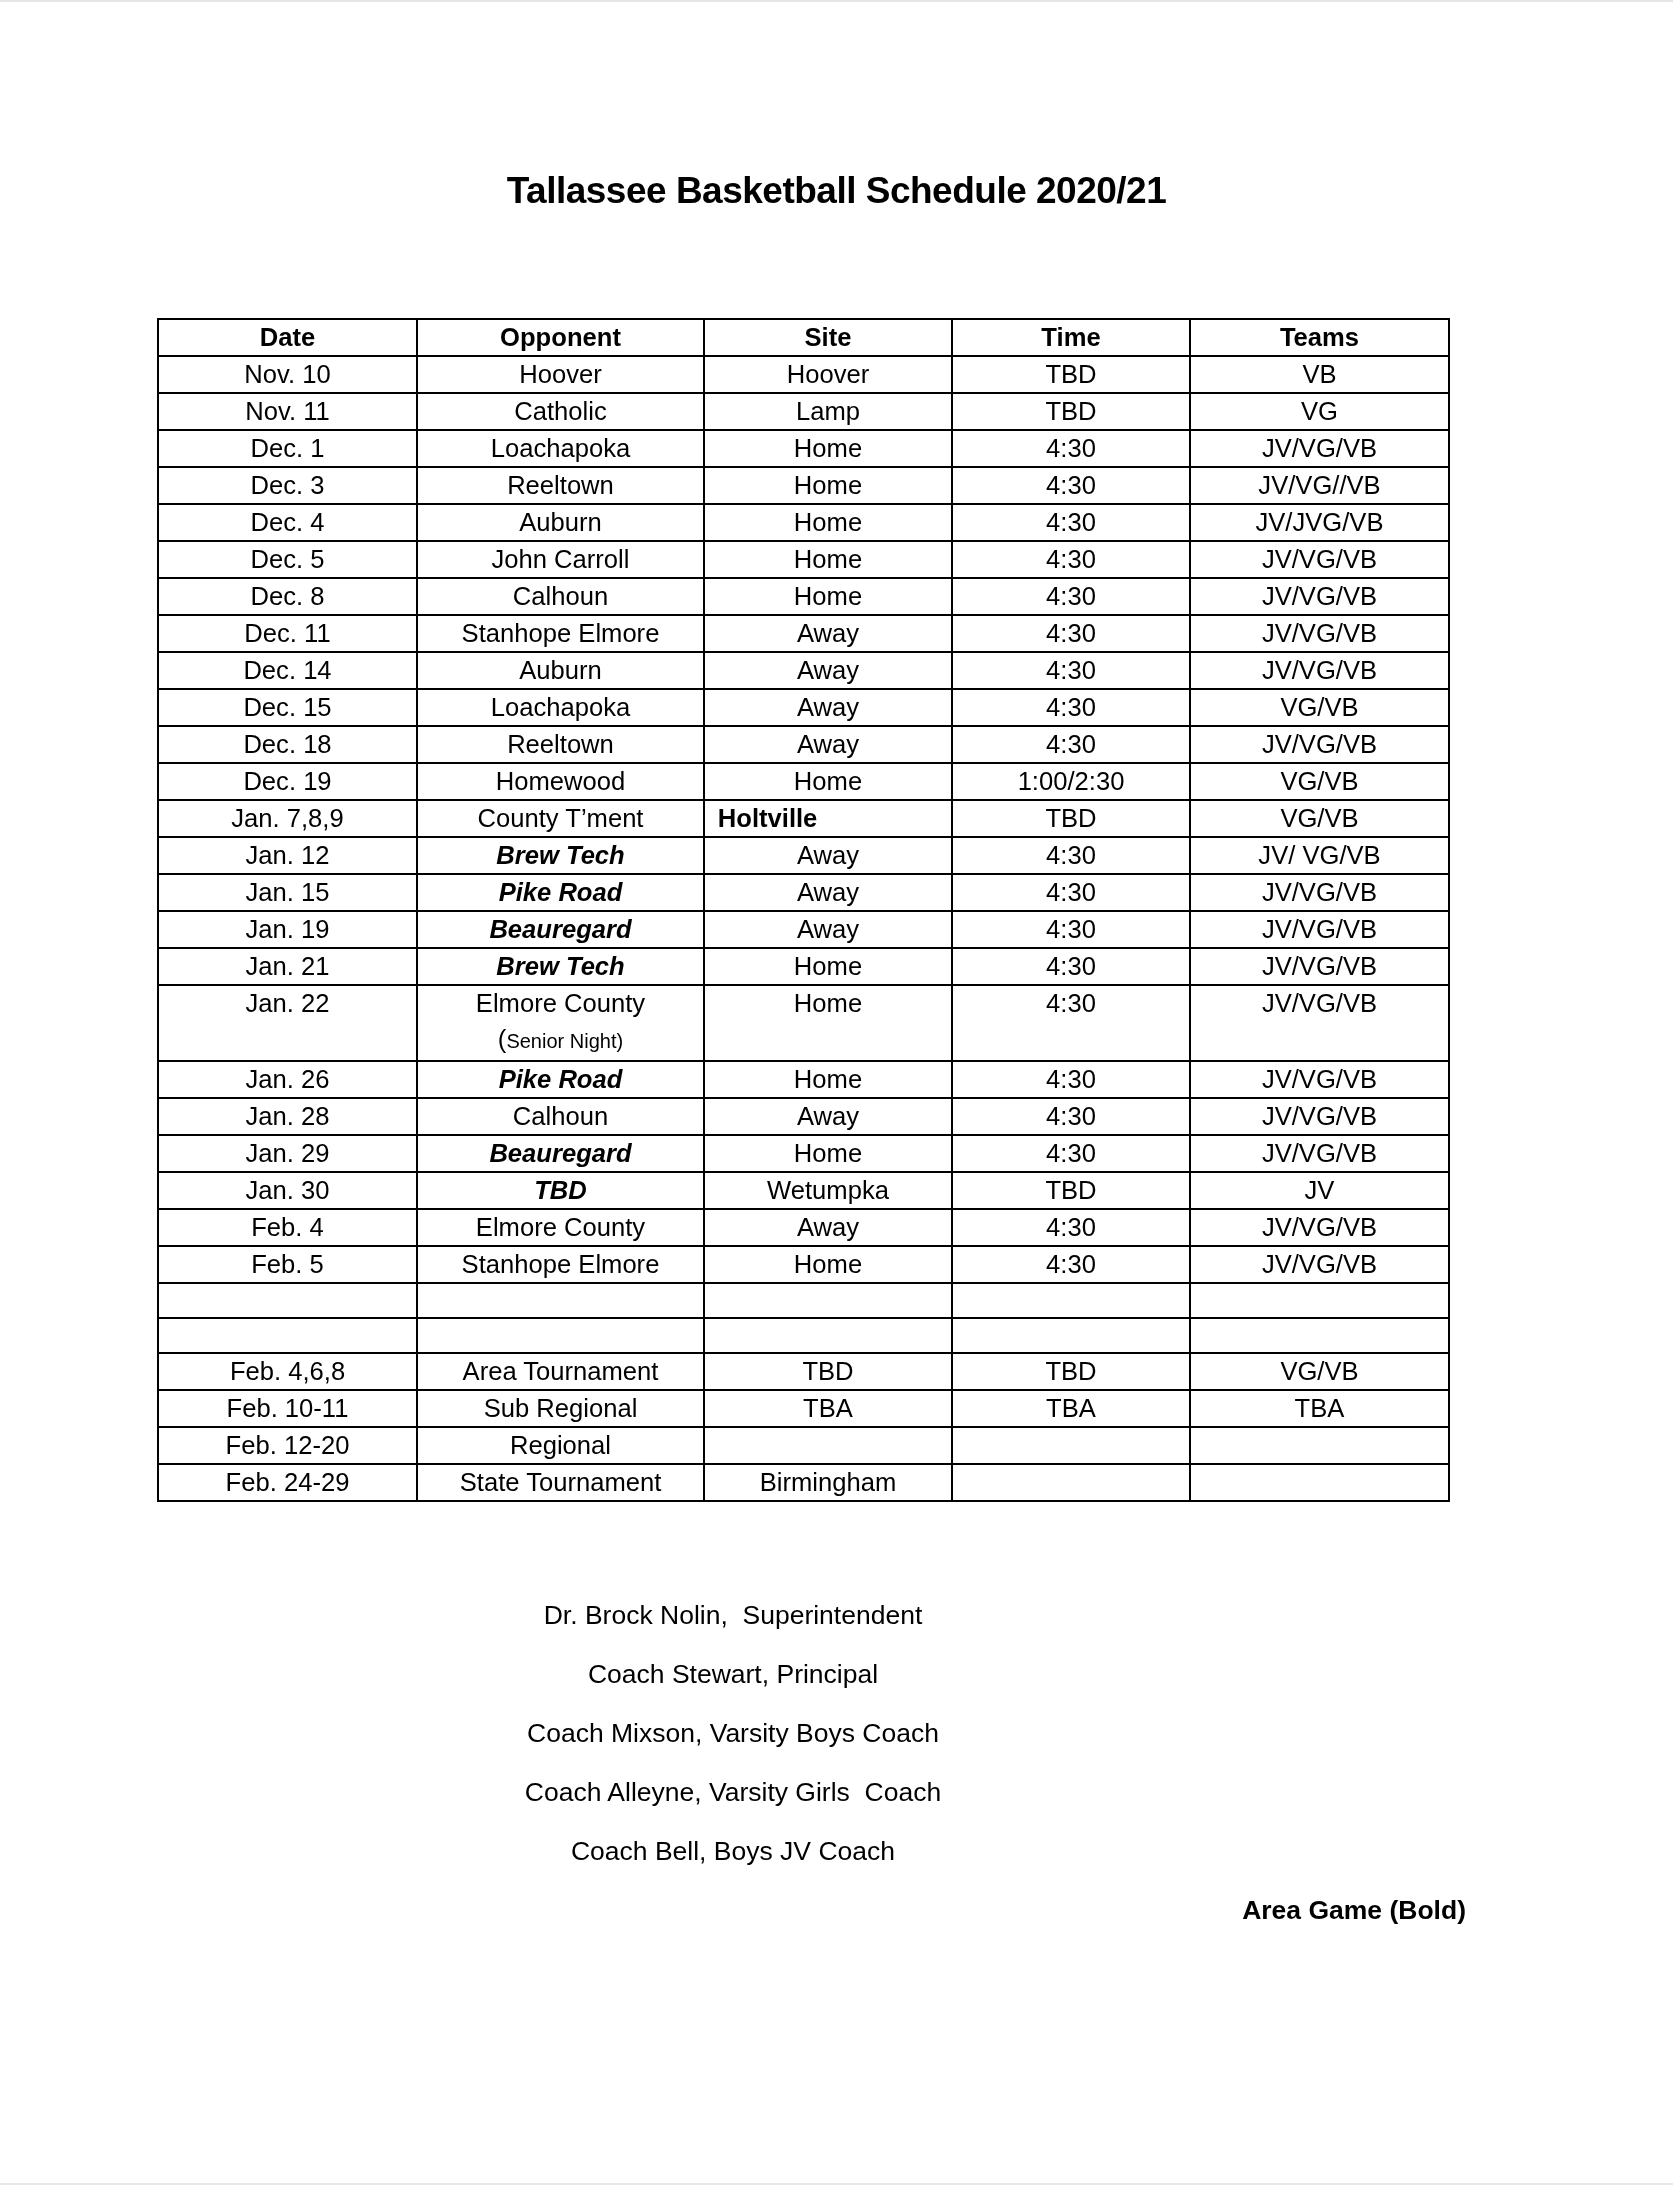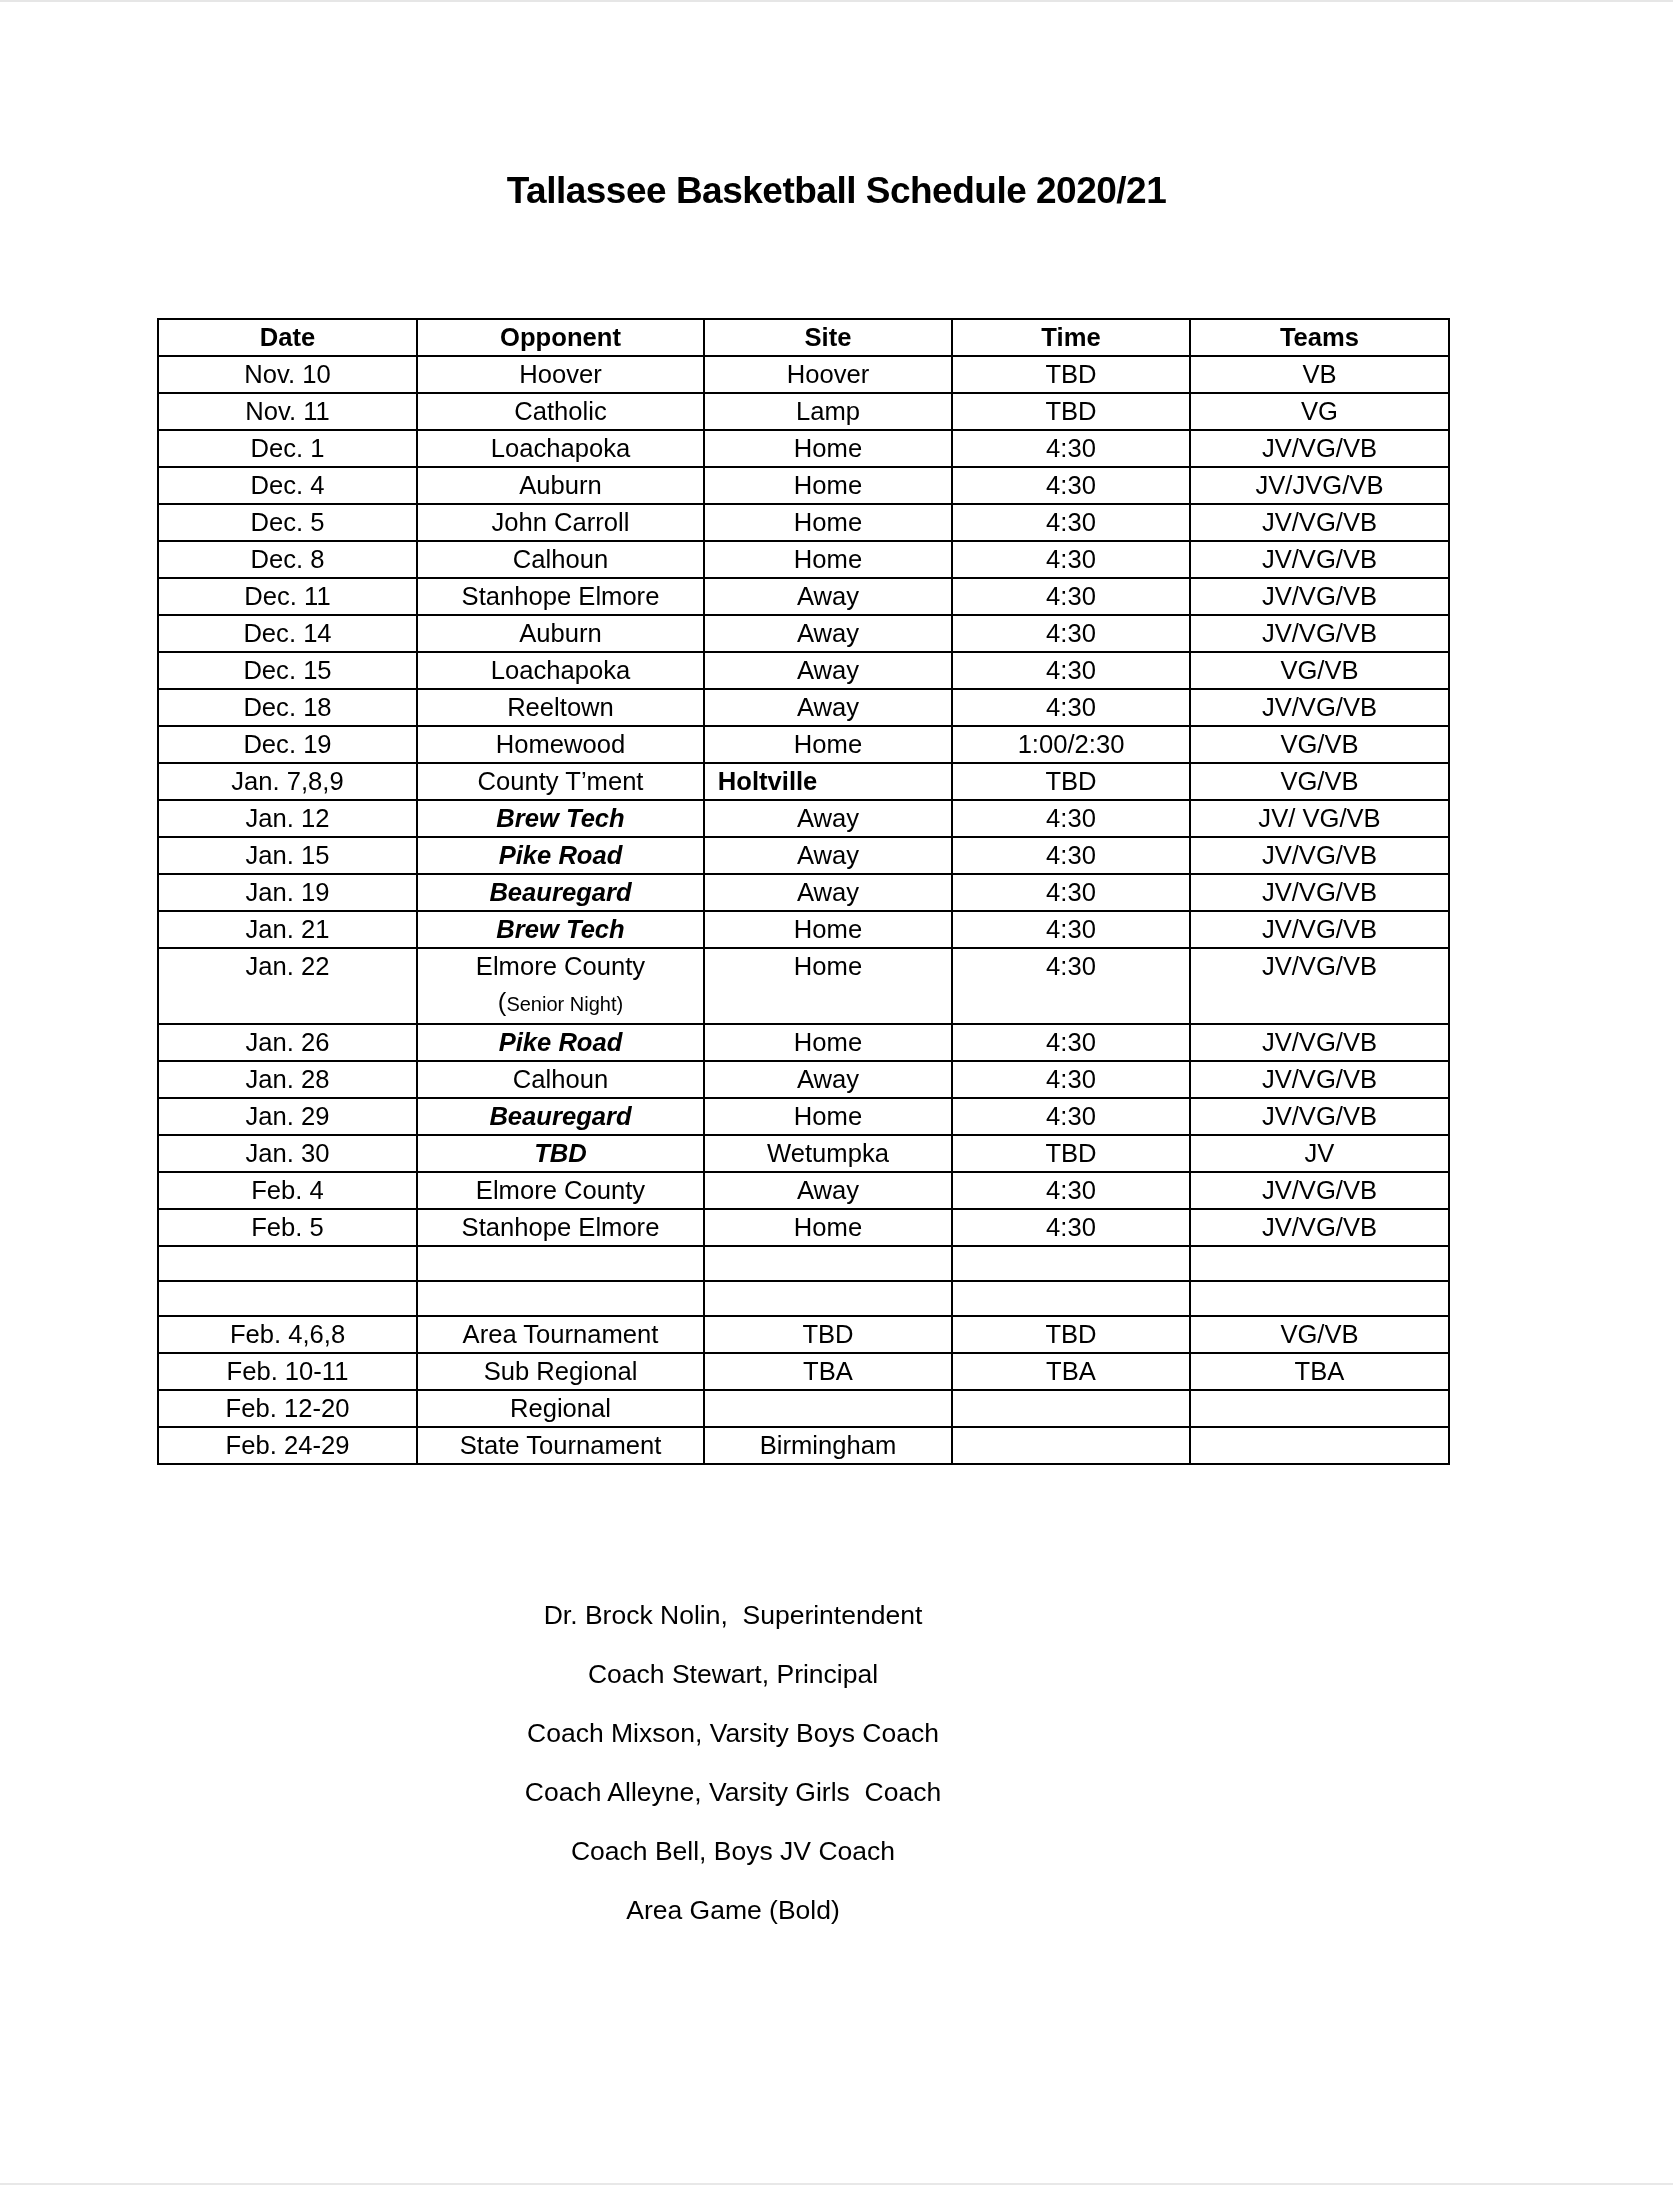--- a/index.html
+++ b/index.html
@@ -91,21 +91,22 @@
     width: 1466px;
     text-align: center;
     font-size: 26.5px;
   }
   .footer .line {
     height: 59px;
     line-height: 42px;
     white-space: pre;
   }
   .footer .line.bold {
-    font-weight: normal;
+    font-weight: bold;
+    text-align: right;
   }
 </style>
 </head>
 <body>
 
 <div class="edge-top"></div>
 
 <h1 class="title" style="margin:0;">Tallassee Basketball Schedule 2020/21</h1>
 
 <table class="schedule">
@@ -141,20 +142,27 @@
         <td><span>VG</span></td>
       </tr>
       <tr>
         <td><span>Dec. 1</span></td>
         <td><span>Loachapoka</span></td>
         <td><span>Home</span></td>
         <td><span>4:30</span></td>
         <td><span>JV/VG/VB</span></td>
       </tr>
       <tr>
+        <td><span>Dec. 3</span></td>
+        <td><span>Reeltown</span></td>
+        <td><span>Home</span></td>
+        <td><span>4:30</span></td>
+        <td><span>JV/VG//VB</span></td>
+      </tr>
+      <tr>
         <td><span>Dec. 4</span></td>
         <td><span>Auburn</span></td>
         <td><span>Home</span></td>
         <td><span>4:30</span></td>
         <td><span>JV/JVG/VB</span></td>
       </tr>
       <tr>
         <td><span>Dec. 5</span></td>
         <td><span>John Carroll</span></td>
         <td><span>Home</span></td>

